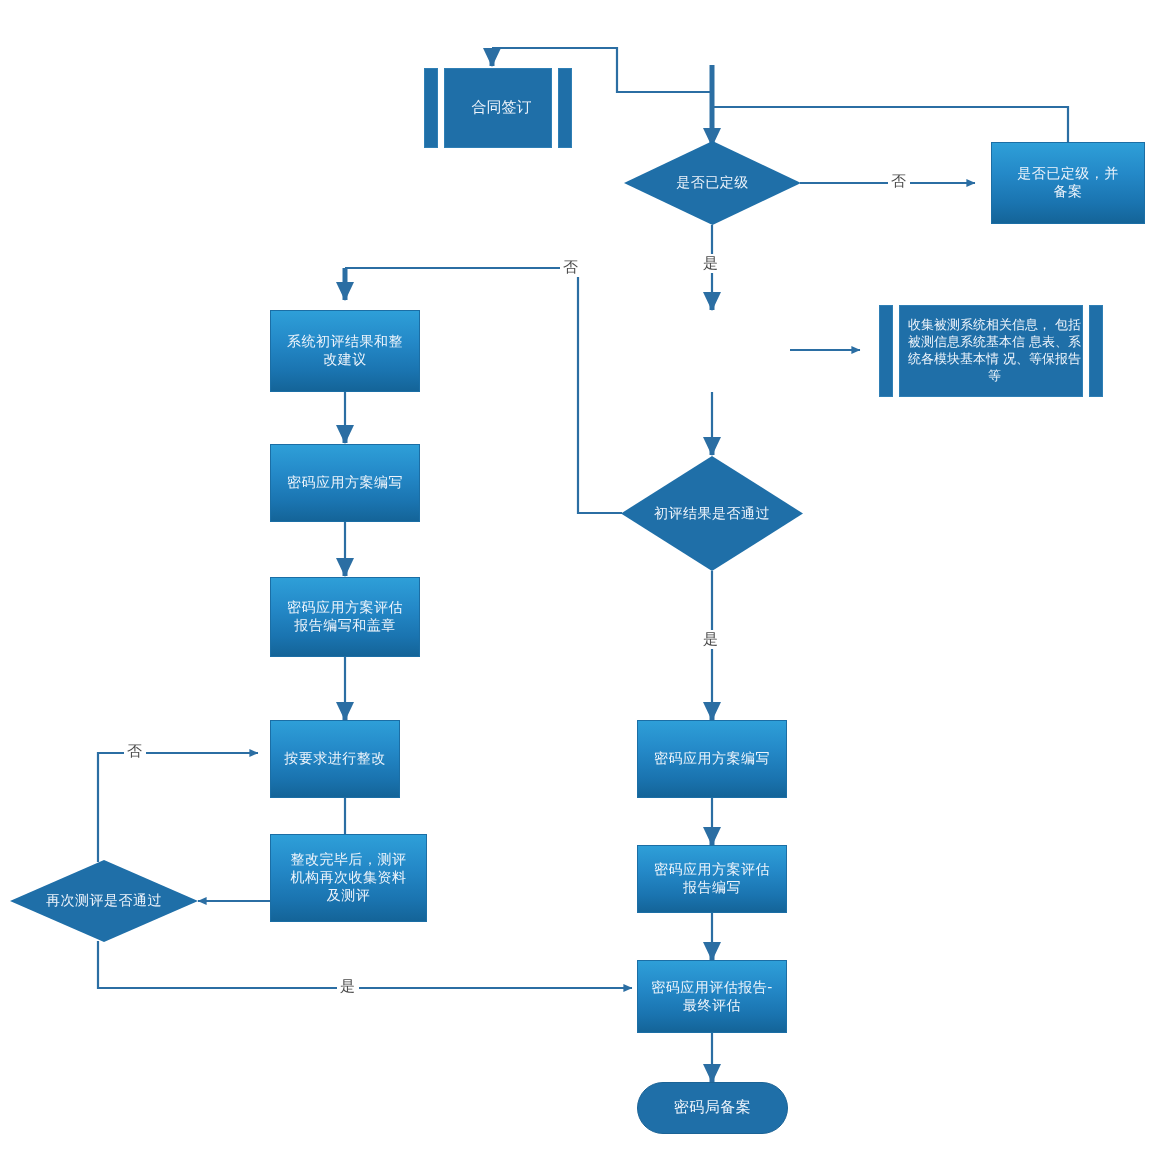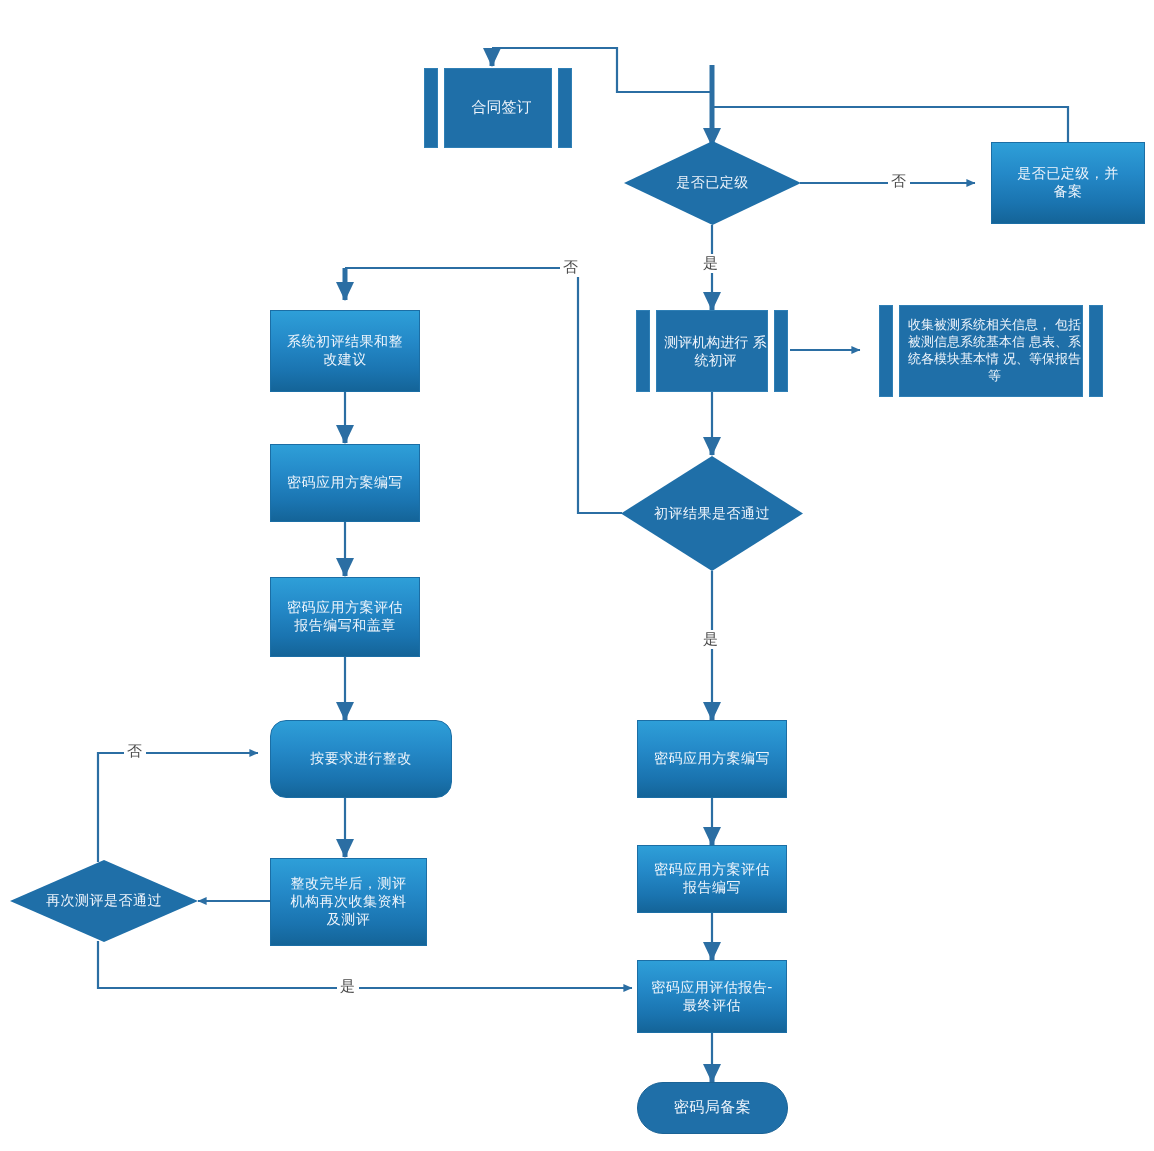--- a/index.html
+++ b/index.html
@@ -199,28 +199,20 @@
   <div class="diamond" style="left:624px; top:141px; width:177px; height:84px;">
     <div class="dshape"></div>
     <div class="dlabel f14">是否已定级</div>
   </div>
 
   <div class="node proc f14" style="left:991px; top:142px; width:154px; height:82px;">
     <span class="txt">是否已定级，并
 备案</span>
   </div>
 
-  <div class="predef-wrap" style="left:636px; top:310px; width:152px; height:82px;">
-    <div class="predef-bar left"></div>
-    <div class="predef-bar right"></div>
-    <div class="predef-body f14">
-      <span class="txt">测评机构进行
-系统初评</span>
-    </div>
-  </div>
 
   <div class="predef-wrap" style="left:879px; top:305px; width:224px; height:92px;">
     <div class="predef-bar left"></div>
     <div class="predef-bar right"></div>
     <div class="predef-body f13">
       <span class="txt">收集被测系统相关信息，
 包括被测信息系统基本信
 息表、系统各模块基本情
 况、等保报告等</span>
     </div>
@@ -238,25 +230,25 @@
 
   <div class="node proc f14" style="left:270px; top:444px; width:150px; height:78px;">
     <span class="txt">密码应用方案编写</span>
   </div>
 
   <div class="node proc f14" style="left:270px; top:577px; width:150px; height:80px;">
     <span class="txt">密码应用方案评估
 报告编写和盖章</span>
   </div>
 
-  <div class="node proc f14" style="left:270px; top:720px; width:182px; height:78px;border-radius:16px;">
+  <div class="node proc f14" style="left:270px; top:720px; width:130px; height:78px;">
     <span class="txt">按要求进行整改</span>
   </div>
 
-  <div class="node proc f14" style="left:270px; top:858px; width:157px; height:88px;">
+  <div class="node proc f14" style="left:270px; top:834px; width:157px; height:88px;">
     <span class="txt">整改完毕后，测评
 机构再次收集资料
 及测评</span>
   </div>
 
   <div class="diamond" style="left:10px; top:860px; width:188px; height:82px;">
     <div class="dshape"></div>
     <div class="dlabel f14">再次测评是否通过</div>
   </div>
 

